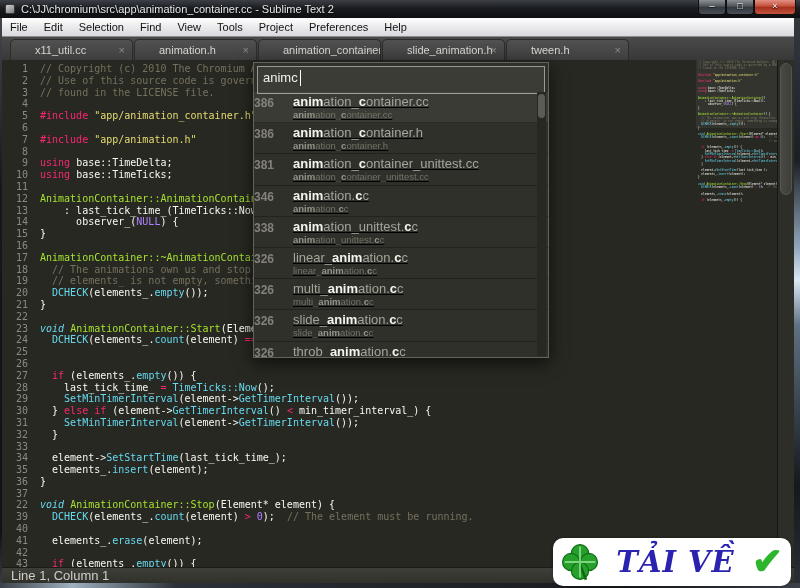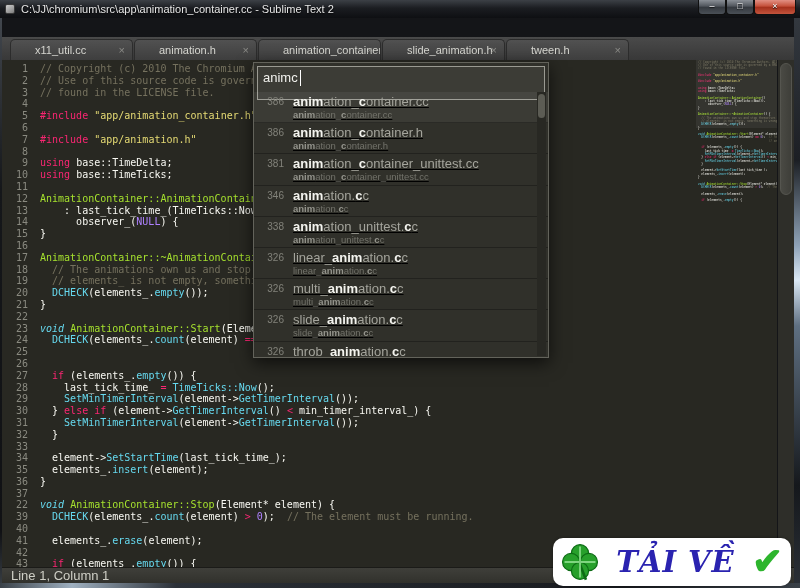--- a/index.html
+++ b/index.html
@@ -64,29 +64,29 @@
 
   
   .v-scroll{position:absolute;left:778px;top:60px;width:16px;height:507px;background:#2e2e29;}
   .v-thumb{position:absolute;left:2px;top:3px;width:12px;height:132px;
     background:linear-gradient(90deg,#4a4a44,#3e3e39);border:1px solid #55554f;border-radius:7px;}
 
   
   .popup{position:absolute;left:253px;top:62px;width:296px;height:296px;
     background:#30302a;border:1px solid #63635b;box-shadow:0 5px 16px rgba(0,0,0,0.65);
     z-index:50;overflow:hidden;}
-  .popup-input{position:relative;margin:3px;height:34px;background:#3c3c36;
+  .popup-input{position:relative;margin:3px;height:28px;background:#3c3c36;
     border:1px solid #9a9a92;color:#f2f2ee;font-size:13px;line-height:21px;padding-left:5px;
     font-family:"Liberation Sans",sans-serif;}
   .caret{position:absolute;top:3px;width:1px;height:16px;background:#fff;}
   .results{position:absolute;left:0;top:29px;width:294px;height:267px;overflow:hidden;}
   .result-row{height:31.2px;padding:3px 0 0 0;border-bottom:1px solid rgba(0,0,0,0.28);
     display:flex;overflow:hidden;}
   .result-row.selected{background:rgba(255,255,255,0.055);}
-  .res-score{width:30px;text-align:right;color:#82827a;font-size:10px;flex:none;padding-top:1px;}
+  .res-score{width:30px;text-align:left;color:#82827a;font-size:12px;flex:none;padding-top:1px;font-weight:bold;}
   .res-body{padding-left:9px;overflow:hidden;white-space:nowrap;text-decoration:underline;}
   .res-name{font-size:13px;color:#a4a49c;line-height:14px;}
   .res-name b{color:#f4f4ef;font-weight:bold;}
   .res-sub{font-size:9.5px;color:#73736b;line-height:12px;}
   .res-sub b{color:#94948c;font-weight:bold;}
   .popup-scroll{position:absolute;right:2px;top:29px;width:9px;height:264px;background:#282823;}
   .popup-thumb{position:absolute;left:1px;top:2px;width:7px;height:24px;background:#5c5c54;border-radius:4px;}
 
   
   .statusbar{position:absolute;left:2px;top:567px;width:796px;height:16px;
@@ -117,20 +117,31 @@
   <div class="titlebar">
     <span class="win-icon"></span>
     <span class="title-text">C:\JJ\chromium\src\app\animation_container.cc - Sublime Text 2</span>
     <div class="caption-btns">
       <div class="cap-btn">–</div>
       <div class="cap-btn">□</div>
       <div class="cap-btn close">×</div>
     </div>
   </div>
 
+  <div class="menubar" id="menubar">
+      <span class="menu-item">File</span>
+      <span class="menu-item">Edit</span>
+      <span class="menu-item">Selection</span>
+      <span class="menu-item">Find</span>
+      <span class="menu-item">View</span>
+      <span class="menu-item">Tools</span>
+      <span class="menu-item">Project</span>
+      <span class="menu-item">Preferences</span>
+      <span class="menu-item">Help</span>
+    </div>
 
   <div class="tabbar" id="tabbar">
       <div class="tab"><span>x11_util.cc</span><span class="close-x">×</span></div>
       <div class="tab"><span>animation.h</span><span class="close-x">×</span></div>
       <div class="tab"><span>animation_container.h</span><span class="close-x">×</span></div>
       <div class="tab"><span>slide_animation.h</span><span class="close-x">×</span></div>
       <div class="tab"><span>tween.h</span><span class="close-x">×</span></div>
     </div>
 
   <div class="editor">

